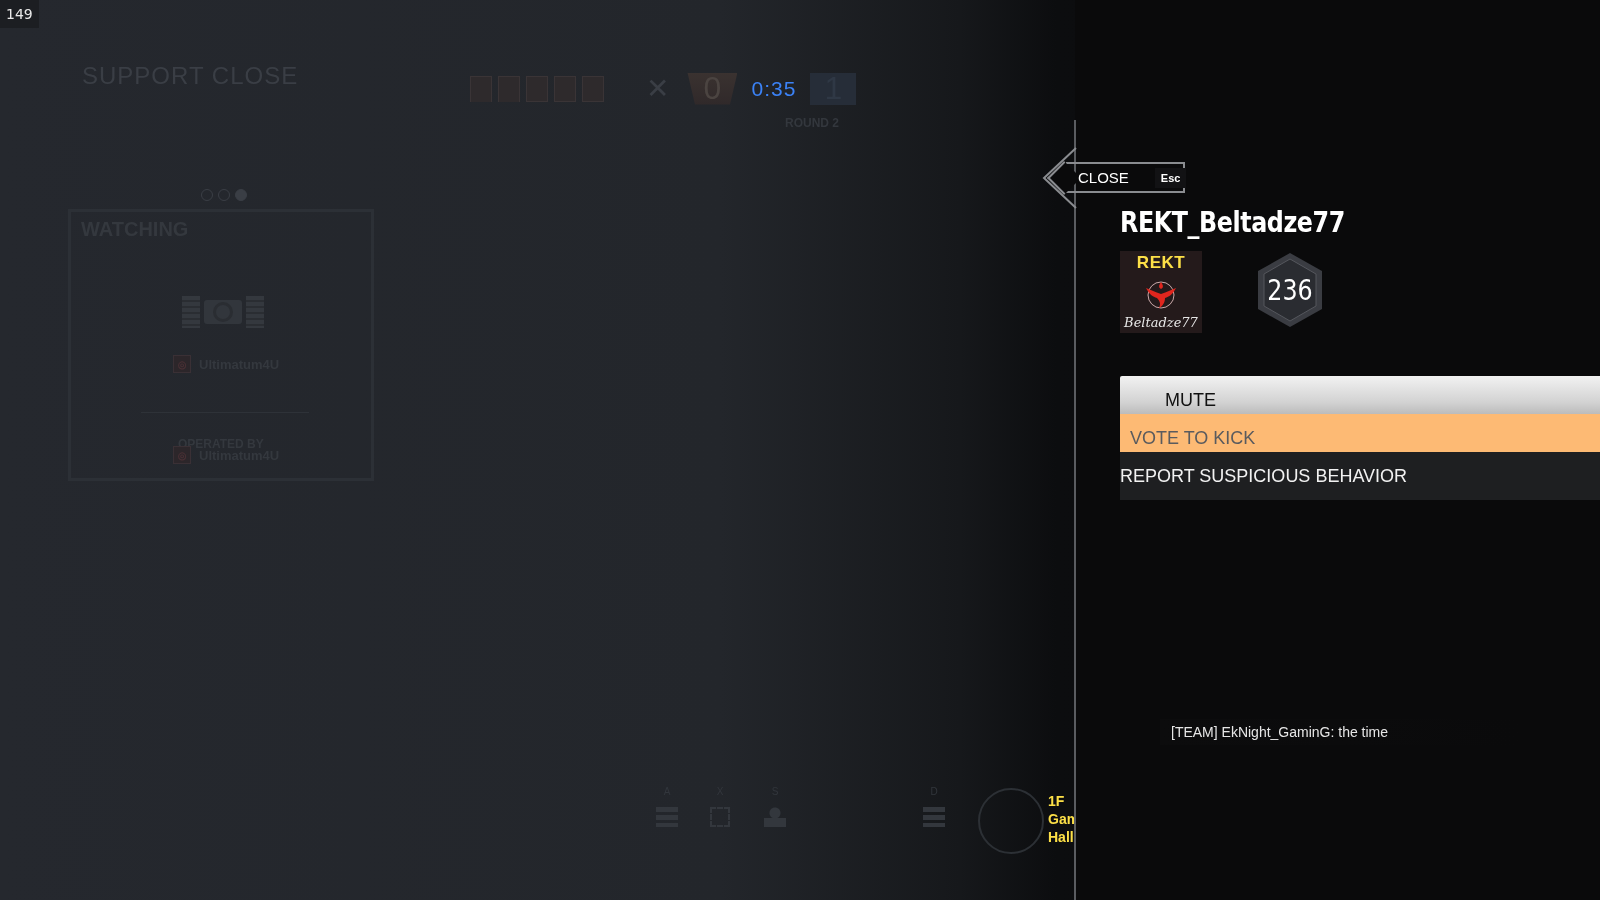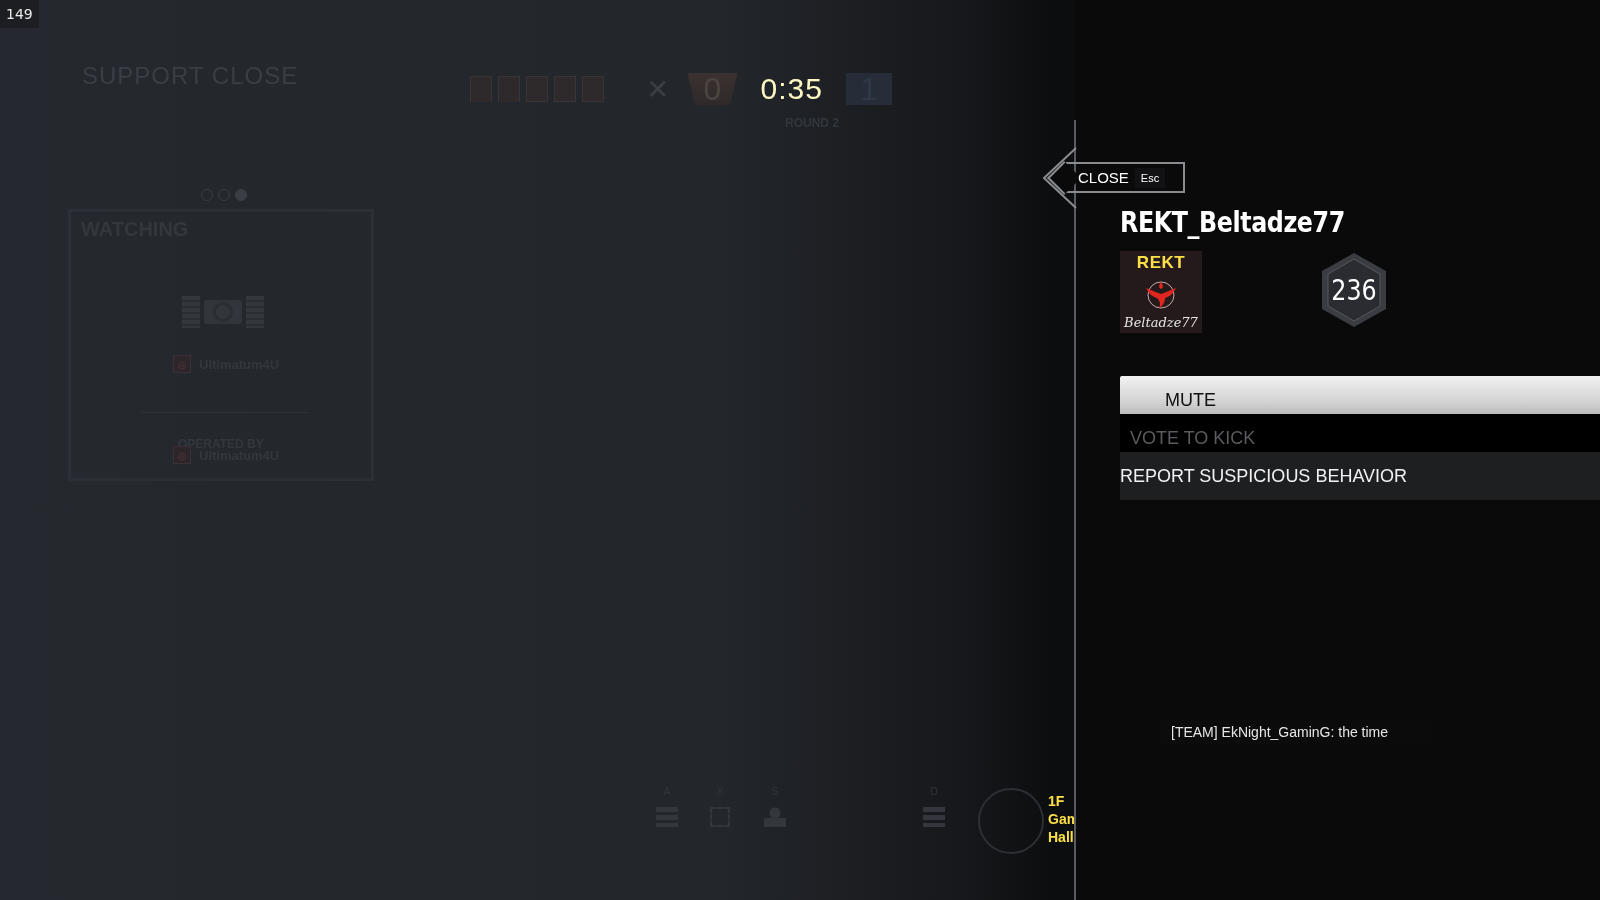--- a/index.html
+++ b/index.html
@@ -18,46 +18,46 @@
   .gadget .core span{width:14px;height:14px;border:3px solid #2a2d32;border-radius:50%;}
   .op-row{position:absolute;display:flex;align-items:center;gap:8px;font-size:13px;font-weight:bold;color:#34383e;}
   .op-icon{width:18px;height:18px;border:1px solid #3a3035;background:#2c262a;box-sizing:border-box;display:flex;align-items:center;justify-content:center;color:#4a3035;font-size:10px;}
   .sep{position:absolute;left:70px;top:200px;width:168px;height:1px;background:#2e3238;}
   .operated{position:absolute;left:107px;top:225px;font-size:12px;font-weight:bold;color:#34383e;}
   .scorebar{position:absolute;left:470px;top:72px;display:flex;align-items:center;gap:6px;}
   .opicon{width:22px;height:26px;border:1px solid #3a3436;background:#2e2a2c;box-sizing:border-box;}
   .opicon.u{border-bottom:none;}
   .cross{font-size:28px;color:#3a3e45;margin:0 12px 0 36px;}
   .score-orange{width:50px;height:32px;background:linear-gradient(180deg,#3a3230,#30292a);color:#4b4441;font-size:32px;display:flex;align-items:center;justify-content:center;clip-path:polygon(0 0,100% 0,85% 100%,15% 100%);}
-  .timer{font-size:30px;color:#fef9c3;margin:0 17px;letter-spacing:1px;}
+  .timer{font-size:21px;color:#3b82f6;margin:0 8px;letter-spacing:1px;}
   .score-blue{width:46px;height:32px;background:#262d38;color:#2f3845;font-size:32px;display:flex;align-items:center;justify-content:center;}
   .round{position:absolute;left:773px;top:116px;font-size:12px;color:#33373d;font-weight:bold;margin-left:12px;}
   .bottom-hud{position:absolute;top:786px;display:flex;flex-direction:column;align-items:center;gap:10px;color:#32363c;font-size:10px;}
   .list-ic{width:22px;height:20px;background:repeating-linear-gradient(180deg,#33373d 0 5px,transparent 5px 8px);}
   .compass{position:absolute;left:978px;top:788px;width:62px;height:62px;border:2px solid #2c3035;border-radius:50%;}
   .floor{position:absolute;left:1048px;top:792px;color:#fde047;font-size:14px;font-weight:bold;line-height:18px;}
 
   .panel{position:absolute;left:1075px;top:0;width:525px;height:900px;background:#0a0a0b;}
   .panel-edge{position:absolute;left:1074px;top:120px;width:2px;height:780px;background:#5a5c60;}
   .close-btn{position:absolute;left:1066px;top:162px;width:119px;height:31px;border:2px solid #8a8c90;border-left:none;box-sizing:border-box;display:flex;align-items:center;cursor:pointer;}
   .close-btn .arrow{position:absolute;left:-14px;top:2px;width:22px;height:22px;border-left:2px solid #8a8c90;border-bottom:2px solid #8a8c90;transform:rotate(45deg);background:#0a0a0b;}
   .close-label{position:relative;margin-left:12px;color:#ffffff;font-size:15px;}
-  .esc{margin-left:6px;background:#121214;color:#fff;font-size:11px;font-weight:normal;padding:4px 6px;}
+  .esc{margin-left:26px;background:#121214;color:#fff;font-size:11px;font-weight:bold;padding:4px 6px;}
   .player-name{position:absolute;left:1120px;top:205px;color:#ffffff;font-size:29px;font-weight:bold;letter-spacing:-0.5px;font-family:"DejaVu Sans",sans-serif;transform:scaleX(0.82);transform-origin:left;}
   .avatar{position:absolute;left:1120px;top:251px;width:82px;height:82px;background:#241a1b;display:flex;flex-direction:column;align-items:center;justify-content:space-between;box-sizing:border-box;padding:2px 0 3px;}
   .av-top{color:#fde047;font-weight:bold;font-size:17px;letter-spacing:0.5px;font-family:Liberation Sans, sans-serif;}
   .av-bird{width:36px;height:36px;position:relative;}
   .av-bird svg{width:36px;height:36px;}
   .av-bot{color:#e8e8e8;font-size:13px;font-style:italic;font-family:"DejaVu Serif",serif;}
-  .level{position:absolute;left:1318px;top:251px;width:72px;height:78px;}
+  .level{position:absolute;left:1254px;top:251px;width:72px;height:78px;}
   .level svg{position:absolute;left:0;top:0;}
   .level-num{position:absolute;left:0;top:0;width:72px;height:78px;display:flex;align-items:center;justify-content:center;color:#fff;font-size:28px;font-family:"DejaVu Sans",sans-serif;transform:scaleX(0.85);}
   .action{position:absolute;left:1120px;width:480px;height:48px;display:flex;align-items:center;box-sizing:border-box;font-size:18px;cursor:pointer;}
   .action.mute{top:376px;background:linear-gradient(180deg,#f2f2f2 0%,#d2d2d2 55%,#a8a8a8 100%);color:#111;padding-left:45px;border-radius:2px 0 0 2px;}
-  .action.kick{top:414px;background:#000000;color:#5a5b5e;padding-left:10px;}
+  .action.kick{top:414px;background:#fdba74;color:#5a5b5e;padding-left:10px;}
   .action.report{top:452px;background:#1e1f21;color:#f2f2f2;padding-left:0;text-align:center;}
   .chat{position:absolute;left:1160px;top:719px;width:360px;height:26px;background:linear-gradient(90deg,#0c0c0d,#0a0a0b);display:flex;align-items:center;padding-left:11px;box-sizing:border-box;color:#e6e6e6;font-size:14px;}
 </style>
 </head>
 <body>
 
 <div class="bg"></div>
 
 <div class="fps">149</div>
 

